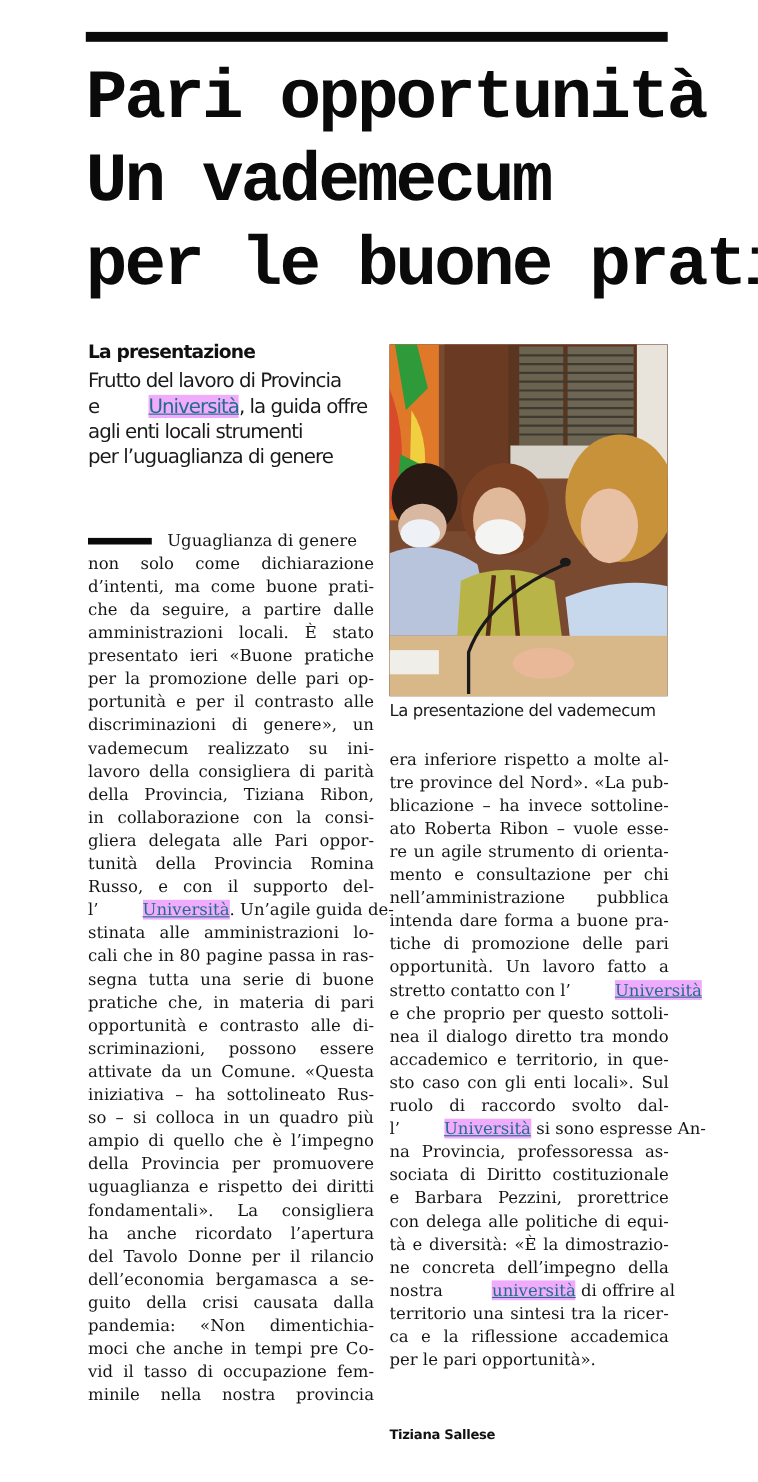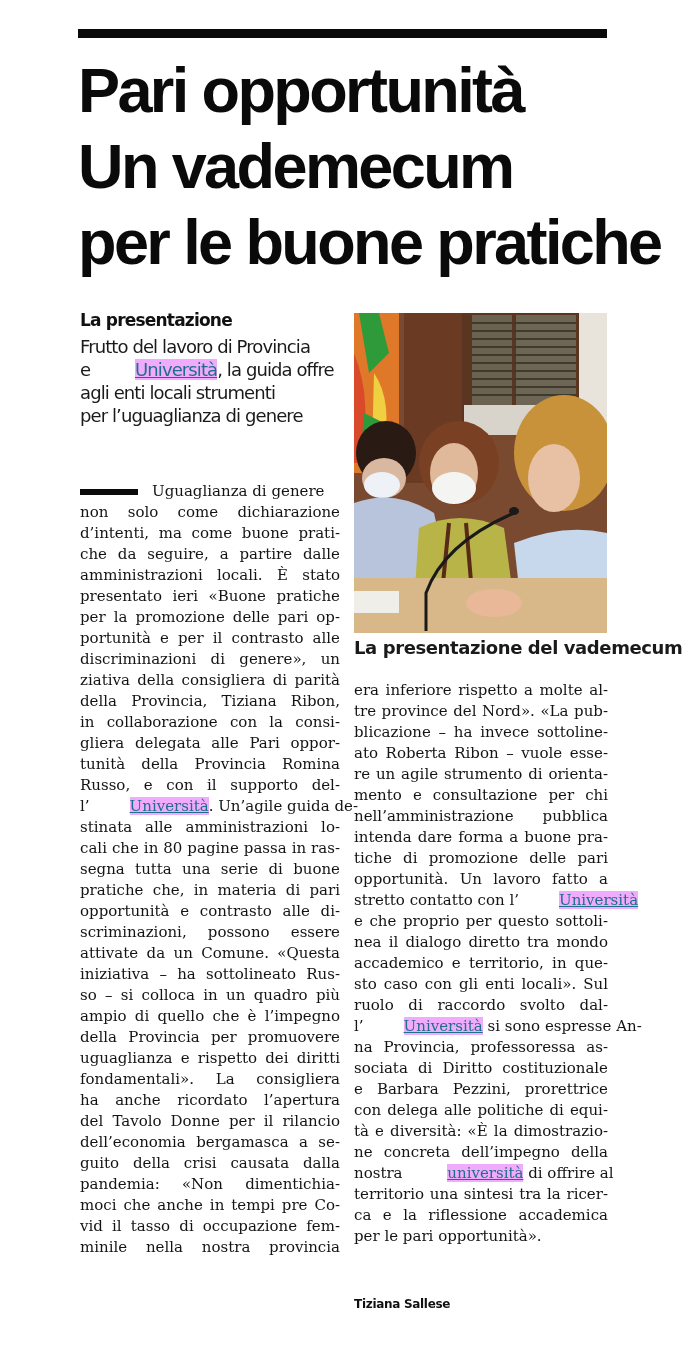--- a/index.html
+++ b/index.html
@@ -1,30 +1,30 @@
 <!DOCTYPE html>
 <html><head>
 <meta charset="utf-8">
 <style>
   html, body { margin: 0; padding: 0; background: #ffffff; }
   body { width: 689px; height: 1347px; position: relative; overflow: hidden; color: #141414; }
   .topbar { position: absolute; left: 78px; top: 29px; width: 529px; height: 9px; background: #0a0a0a; }
   .headline { position: absolute; left: 78px; top: 52px; width: 540px;
-    font-family: Liberation Sans, sans-serif; font-weight: bold;
+    font-family: Liberation Mono, monospace; font-weight: bold;
     font-size: 63px; line-height: 76px; letter-spacing: -2.6px; color: #0a0a0a; }
   .headline div { white-space: nowrap; }
   .kicker { position: absolute; left: 80px; top: 310px; width: 260px;
     font-family: "DejaVu Sans", sans-serif; font-weight: bold; font-size: 17px; letter-spacing: -0.8px; color: #111; }
   .summary { position: absolute; left: 80px; top: 335px; width: 265px;
     font-family: "DejaVu Sans", sans-serif; font-size: 18px; line-height: 23px; letter-spacing: -0.9px; color: #1a1a1a; }
   .summary div { white-space: nowrap; }
   .hl { background: #f0abfc; color: #1f6e8a; text-decoration: underline; text-decoration-color: #1f6e8a; margin-left: 40px; }
   .photo { position: absolute; left: 354px; top: 313px; width: 253px; height: 320px; overflow: hidden; background: #8a5a3c; }
   .caption { position: absolute; left: 354px; top: 637px; width: 260px;
-    font-family: "DejaVu Sans", sans-serif; font-weight: bold; font-size: 18px; letter-spacing: -0.4px; color: #1a1a1a; white-space: nowrap; }
+    font-family: "DejaVu Sans", sans-serif; font-weight: normal; font-size: 15px; letter-spacing: -0.4px; color: #1a1a1a; white-space: nowrap; }
   .col { position: absolute; width: 260px;
     font-family: "DejaVu Serif", "Liberation Serif", serif; font-size: 15px; line-height: 21px; color: #141414; }
   .col .ln { white-space: nowrap; text-align: justify; text-align-last: justify; height: 21px; }
   .col .ln.last { text-align-last: left; }
   .col1 { left: 80px; top: 481px; }
   .col2 { left: 354px; top: 680px; width: 254px; }
   .dash { display: inline-block; width: 58px; height: 6px; background: #0a0a0a; vertical-align: middle; margin-right: 14px; }
   .firstline { text-align-last: left !important; text-align: left !important; }
   .byline { position: absolute; left: 354px; top: 1297px;
     font-family: "DejaVu Sans", sans-serif; font-weight: bold; font-size: 12px; letter-spacing: -0.3px; color: #111; }
@@ -100,21 +100,22 @@
 <div class="col col1" id="col1">
     <div class="ln firstline"><span class="dash"></span>Uguaglianza di genere</div>
     <div class="ln">non solo come dichiarazione</div>
     <div class="ln">d’intenti, ma come buone prati-</div>
     <div class="ln">che da seguire, a partire dalle</div>
     <div class="ln">amministrazioni locali. È stato</div>
     <div class="ln">presentato ieri «Buone pratiche</div>
     <div class="ln">per la promozione delle pari op-</div>
     <div class="ln">portunità e per il contrasto alle</div>
     <div class="ln">discriminazioni di genere», un</div>
-    <div class="ln">ziativa della consigliera di parità</div>
+    <div class="ln">vademecum realizzato su ini-</div>
+    <div class="ln">lavoro della consigliera di parità</div>
     <div class="ln">della Provincia, Tiziana Ribon,</div>
     <div class="ln">in collaborazione con la consi-</div>
     <div class="ln">gliera delegata alle Pari oppor-</div>
     <div class="ln">tunità della Provincia Romina</div>
     <div class="ln">Russo, e con il supporto del-</div>
     <div class="ln">l’<span class="hl">Università</span>. Un’agile guida de-</div>
     <div class="ln">stinata alle amministrazioni lo-</div>
     <div class="ln">cali che in 80 pagine passa in ras-</div>
     <div class="ln">segna tutta una serie di buone</div>
     <div class="ln">pratiche che, in materia di pari</div>

